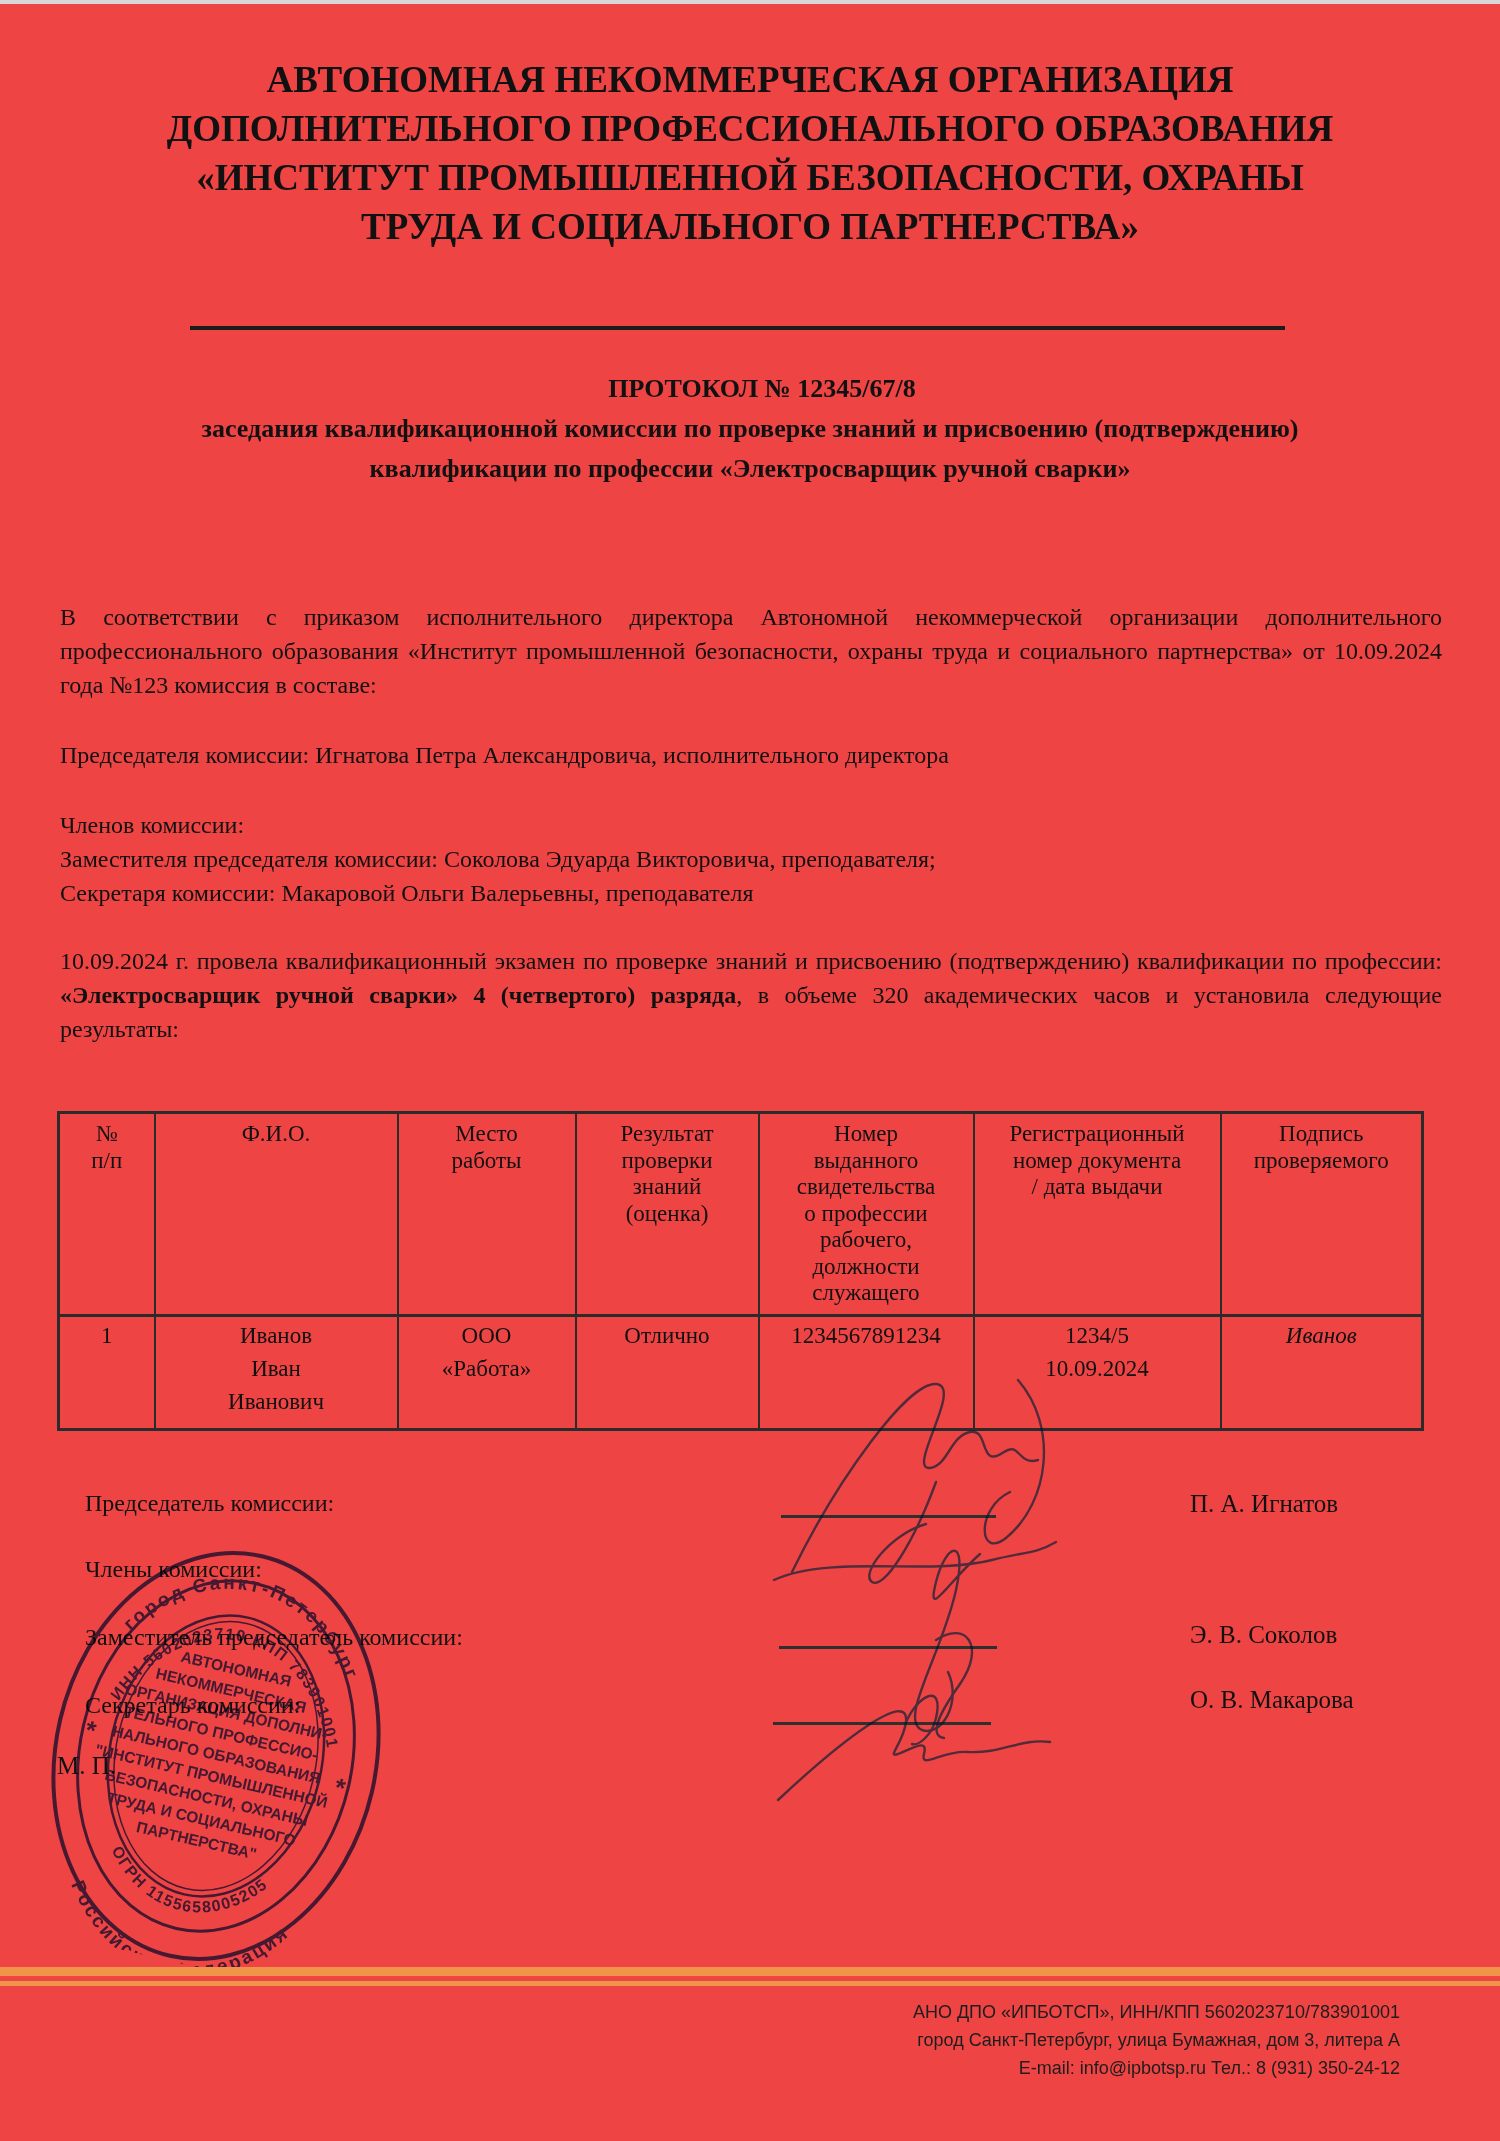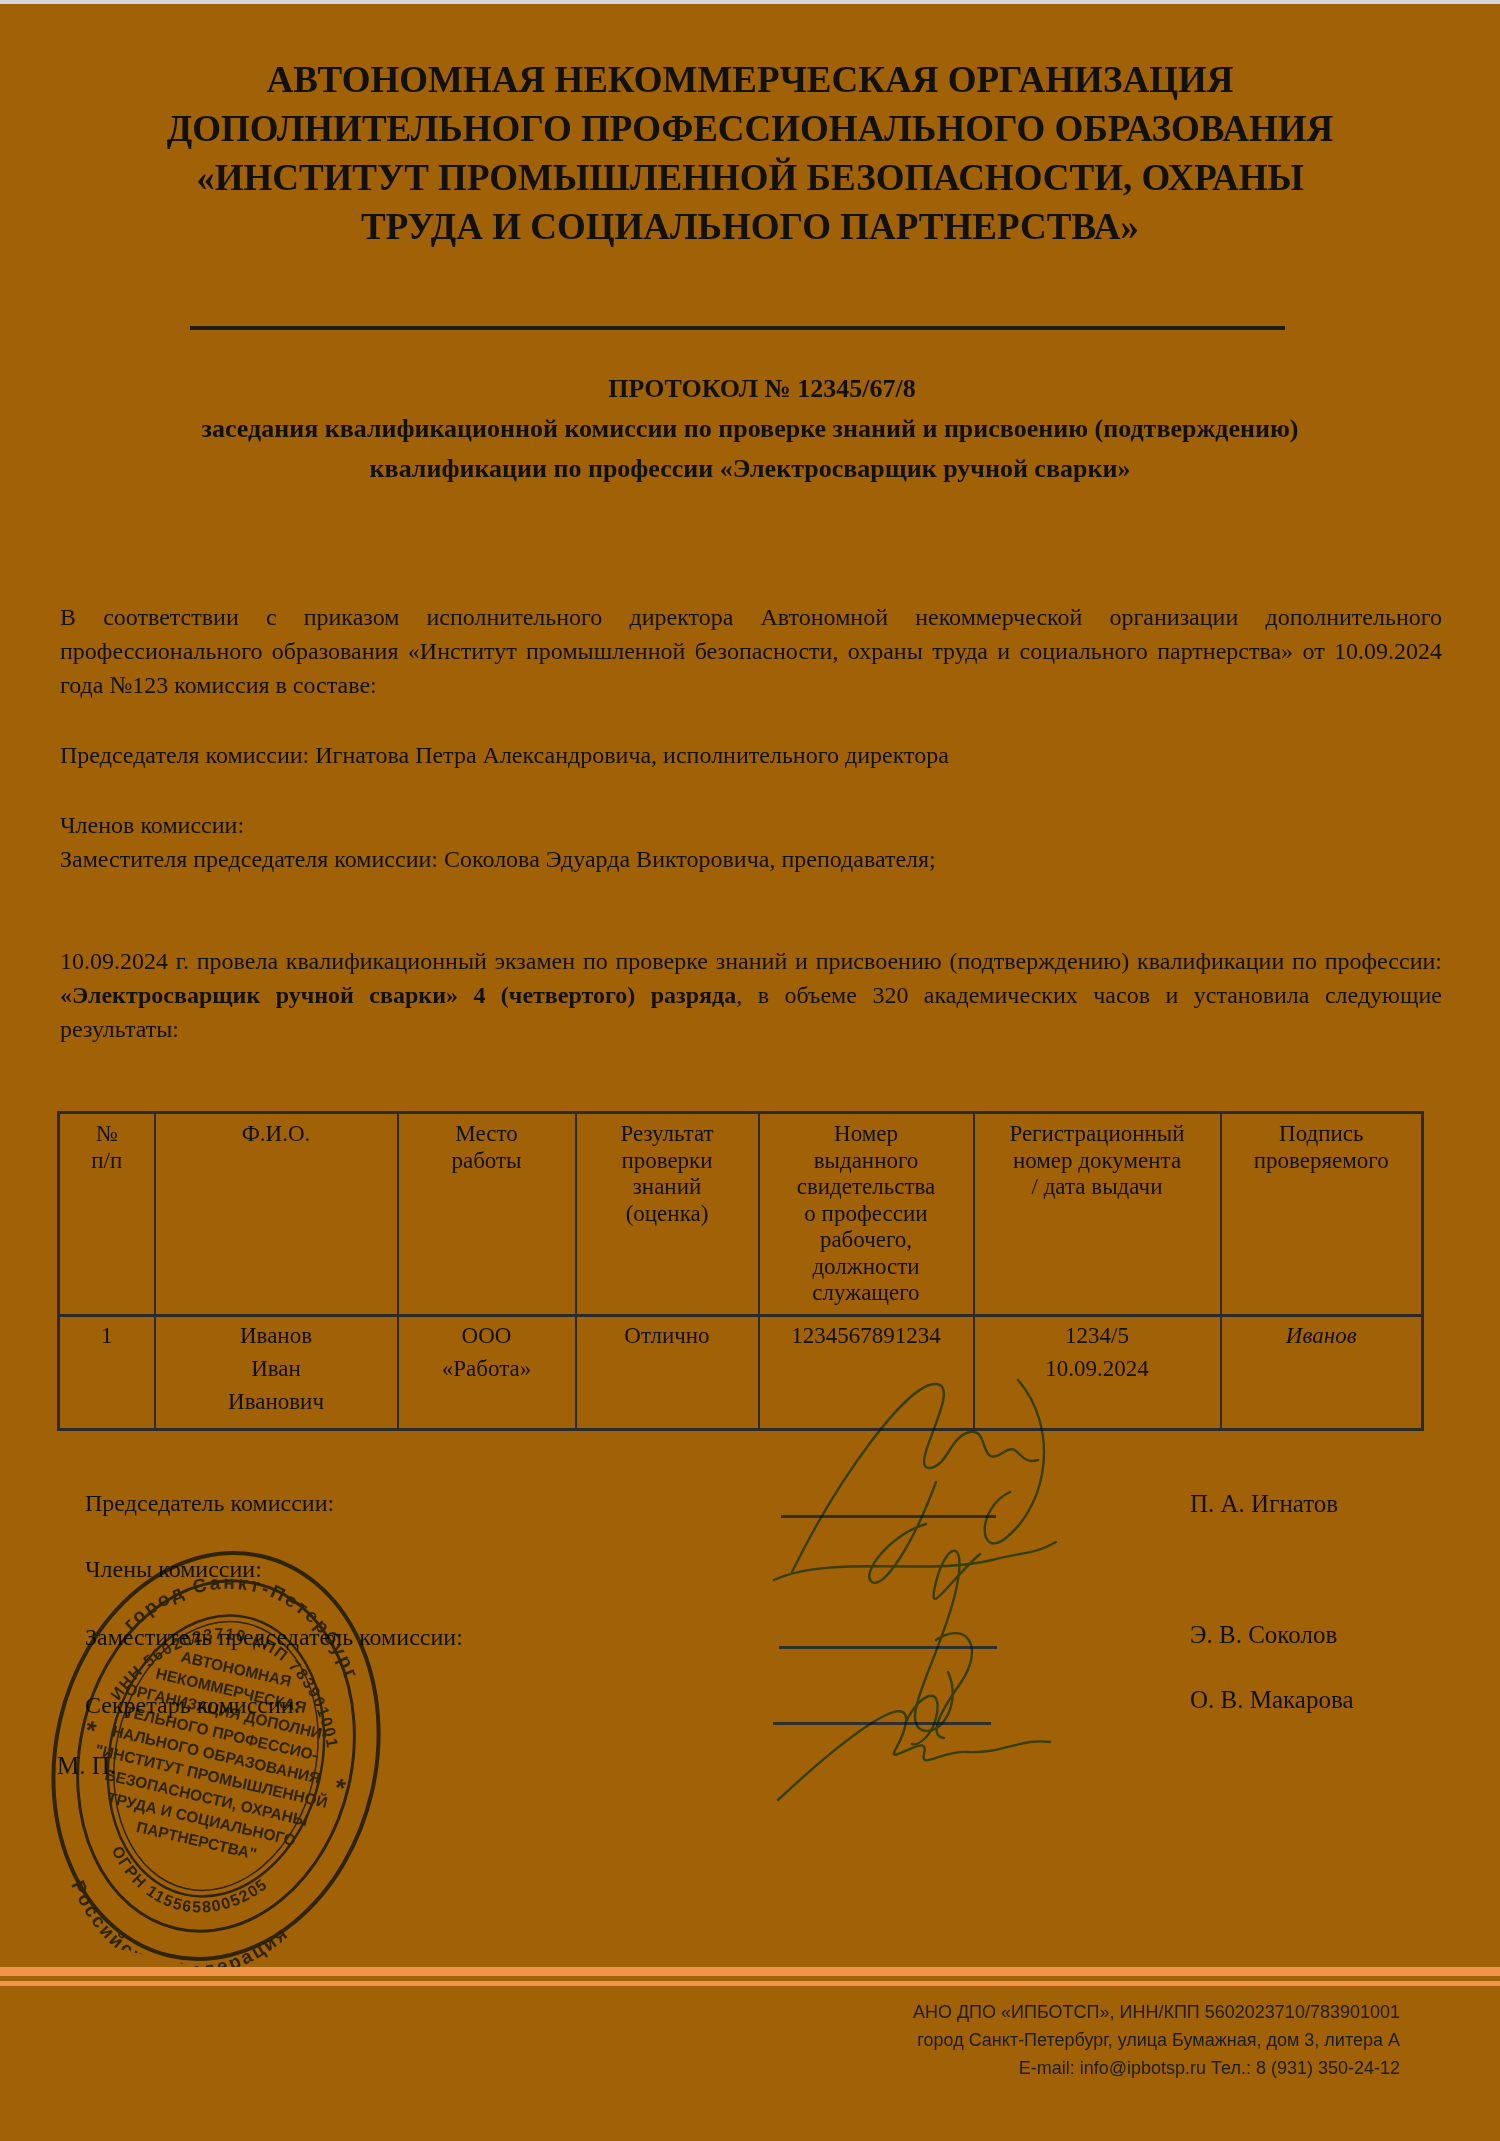--- a/index.html
+++ b/index.html
@@ -2,21 +2,21 @@
 <html lang="ru" style="--stamp-color: #3d4fb3; --ink-color: #57a0d9; --bar-color: #f0944a;"><head>
 <meta charset="utf-8">
 <style>
   :root{
     --stamp-color:#3d4fb3;
     --ink-color:#57a0d9;
     --bar-color:#f0944a;
   }
   html,body{margin:0;padding:0;background:#888;}
   .page{
-    position:relative;width:1500px;height:2141px;background:#a16207;
+    position:relative;width:1500px;height:2141px;background:#ef4444;
     margin:0 auto;overflow:hidden;color:#111;
     font-family:"Liberation Serif", serif;
   }
   .scan-edge{position:absolute;top:0;left:0;width:1500px;height:4px;background:#d7d7d7;}
   .org-header{position:absolute;top:55px;left:0;right:0;text-align:center;
     font-weight:bold;font-size:37px;line-height:49px;}
   .license{position:absolute;top:253px;left:0;right:0;text-align:center;
     font-weight:bold;font-size:19px;line-height:30px;}
   .rule{position:absolute;top:326px;left:190px;width:1095px;height:4px;background:#1c1c1c;}
   .protocol-title{position:absolute;top:374px;left:0;right:0;text-align:center;
@@ -102,20 +102,21 @@
   <div class="protocol-title">ПРОТОКОЛ № 12345/67/8</div>
   <div class="protocol-sub1">заседания квалификационной комиссии по проверке знаний и присвоению (подтверждению)</div>
   <div class="protocol-sub2">квалификации по профессии «Электросварщик ручной сварки»</div>
 
 
   <div class="para para1">В соответствии с приказом исполнительного директора Автономной некоммерческой организации дополнительного профессионального образования «Институт промышленной безопасности, охраны труда и социального партнерства» от 10.09.2024 года №123 комиссия в составе:</div>
 
   <div class="line-text chairman-line">Председателя комиссии: Игнатова Петра Александровича, исполнительного директора</div>
   <div class="line-text members-heading">Членов комиссии:</div>
   <div class="line-text deputy-line">Заместителя председателя комиссии: Соколова Эдуарда Викторовича, преподавателя;</div>
+  <div class="line-text secretary-line">Секретаря комиссии: Макаровой Ольги Валерьевны, преподавателя</div>
 
   <div class="para para2">
     <span>10.09.2024 г. провела квалификационный экзамен по проверке знаний и присвоению (подтверждению) квалификации по профессии: </span><span class="bold">«Электросварщик ручной сварки» 4 (четвертого) разряда</span><span>, в объеме 320 академических часов и установила следующие результаты:</span>
   </div>
 
   <table class="results">
     <colgroup>
       <col style="width:96px">
         <col style="width:243px">
         <col style="width:178px">

